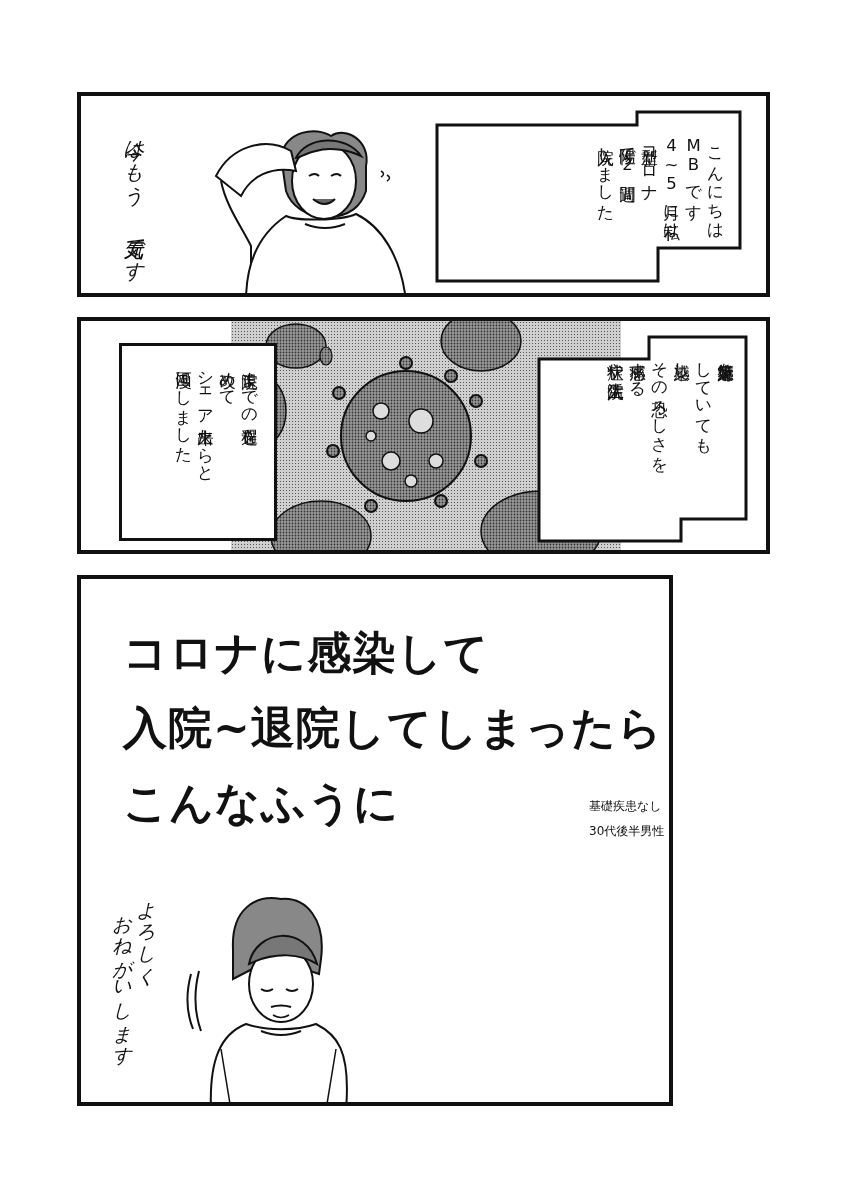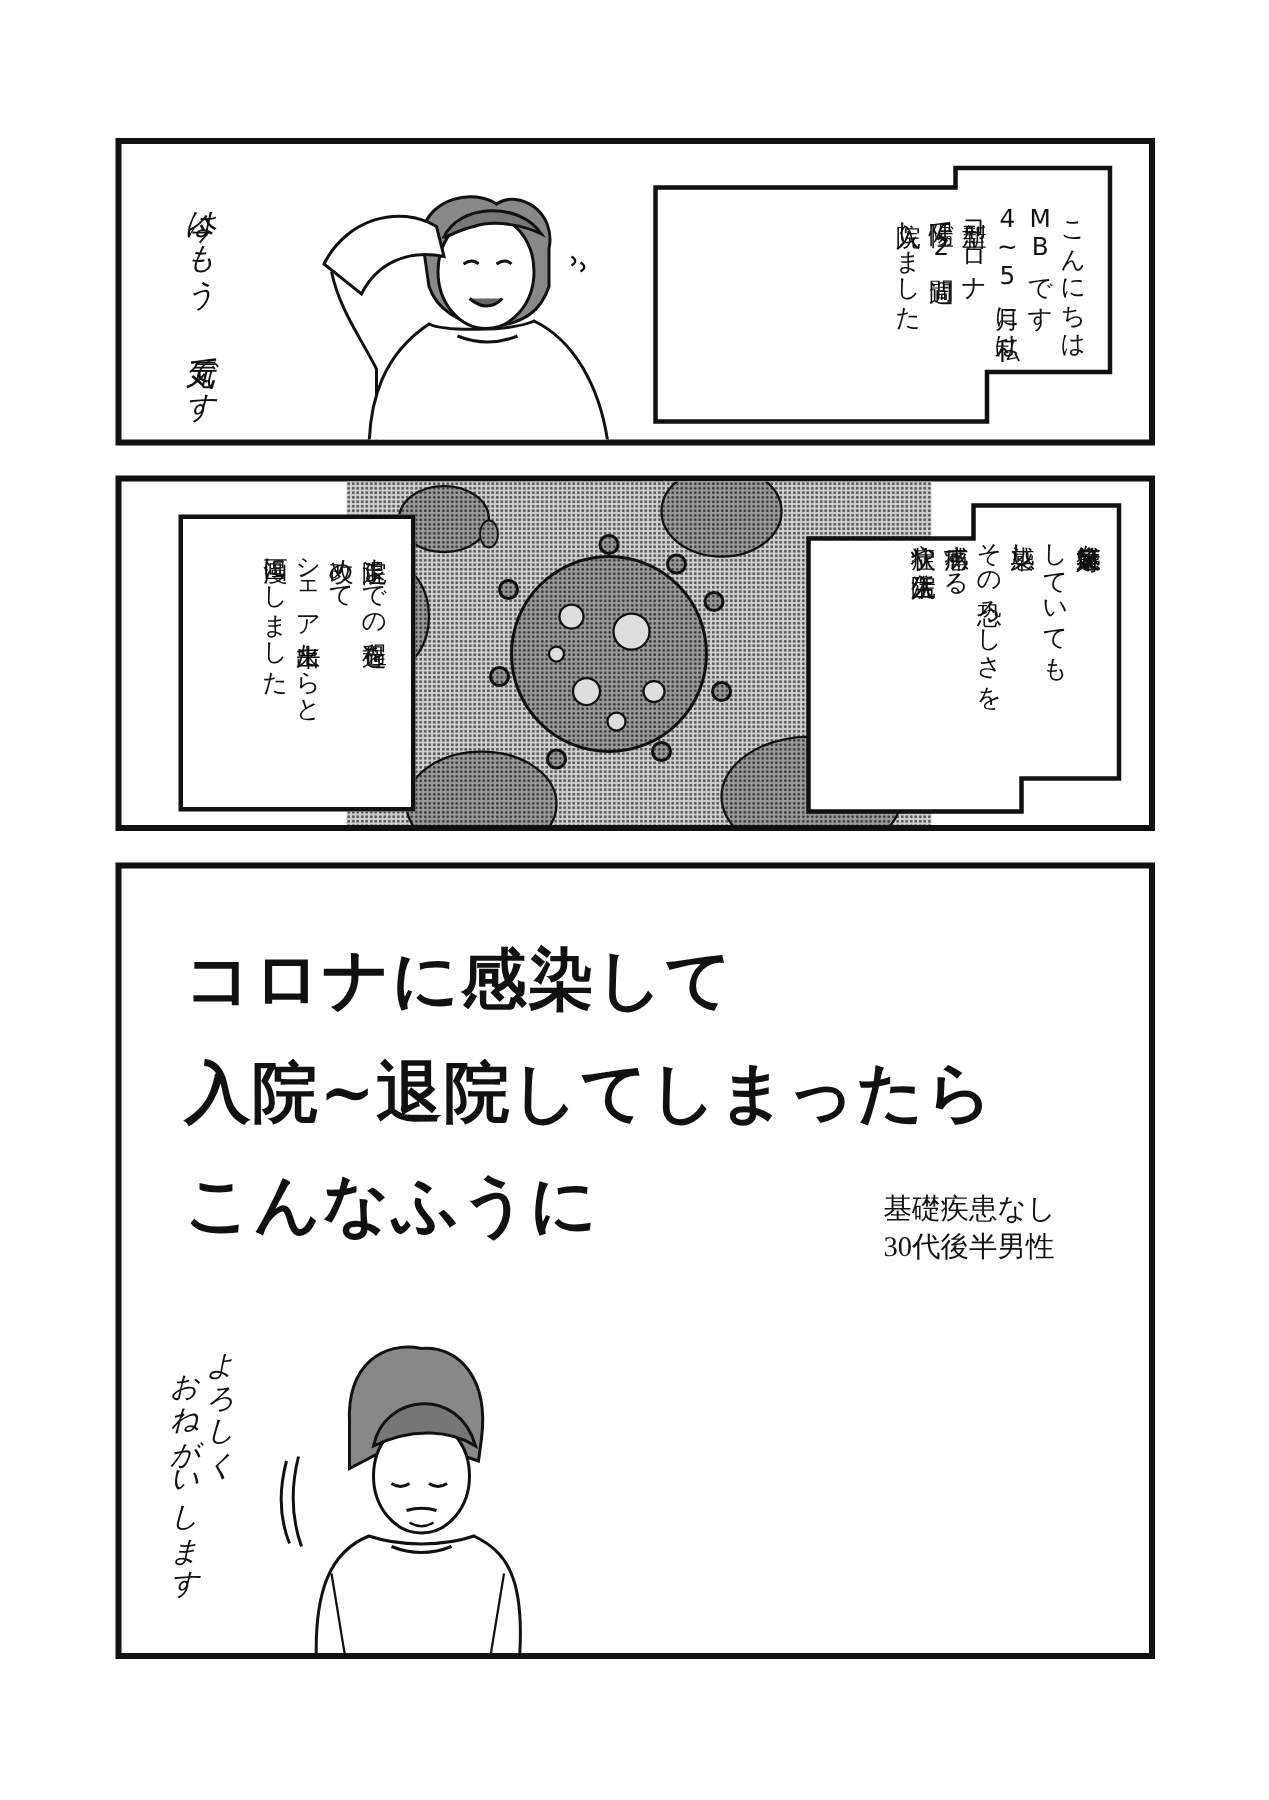--- a/index.html
+++ b/index.html
@@ -2,21 +2,21 @@
 <html><head>
 <meta charset="utf-8">
 <style>
   html, body { margin:0; padding:0; background:#fff; }
   body { width:846px; height:1200px; position:relative; overflow:hidden; font-family:"DejaVu Sans", sans-serif; color:#111; }
   .panel { position:absolute; border:4px solid #111; box-sizing:border-box; background:#fff; overflow:hidden; }
   .vtext { writing-mode:vertical-rl; text-orientation:upright; font-family:"DejaVu Sans", sans-serif; color:#111; }
   .caption { position:absolute; border:3px solid #111; background:#fff; box-sizing:border-box; }
   .hand { position:absolute; writing-mode:vertical-rl; text-orientation:upright; font-family:"DejaVu Serif", serif; font-style:italic; }
   .title-line { position:absolute; font-family:"DejaVu Serif", serif; font-weight:bold; font-size:44px; letter-spacing:1px; white-space:nowrap; color:#111; }
-  .subinfo { position:absolute; font-size:19px; line-height:25px; color:#111;font-family:Liberation Serif, serif; }
+  .subinfo { position:absolute; font-size:12px; line-height:25px; color:#111; }
   .dots { background-image: radial-gradient(#555 0.8px, transparent 1px); background-size:3px 3px; }
 </style>
 </head>
 <body>
 
 <div class="panel" style="left:77px;top:92px;width:693px;height:205px;">
 
   <svg width="693" height="205" style="position:absolute;left:0;top:0;">
     <path d="M200,60 C205,35 235,30 250,40 C265,30 290,45 285,70 L285,95 C280,110 270,120 245,122 C225,120 210,110 205,95 Z" fill="#888" stroke="#111" stroke-width="2"></path>
     <ellipse cx="243" cy="85" rx="32" ry="38" fill="#fff" stroke="#111" stroke-width="2"></ellipse>
@@ -97,21 +97,21 @@
     <span style="display:block;">感染症対策を</span>
     <span style="display:block;">していても</span>
     <span style="display:block;">感染し</span>
     <span style="display:block;"></span>
     <span style="display:block;">その恐ろしさを</span>
     <span style="display:block;">痛感する</span>
     <span style="display:block;">症状や入院生活</span>
   </div>
 </div>
 
-<div class="panel" style="left:77px;top:575px;width:693px;height:531px;">
+<div class="panel" style="left:77px;top:575px;width:596px;height:531px;">
   <div class="title-line" style="left:42px;top:45px;">コロナに感染して</div>
   <div class="title-line" style="left:42px;top:195px;">こんなふうに</div>
   <div class="title-line" style="left:42px;top:120px;">入院~退院してしまったら</div>
   <div class="subinfo" style="left:508px;top:215px;">
     <div>基礎疾患なし</div>
     <div>30代後半男性</div>
   </div>
   <div class="hand" style="left:30px;top:310px;height:200px;font-size:19px;line-height:24px;">
     <span style="display:inline-block;">よろしく</span><span style="display:inline-block;margin-top:14px;">おねがいします</span>
   </div>

